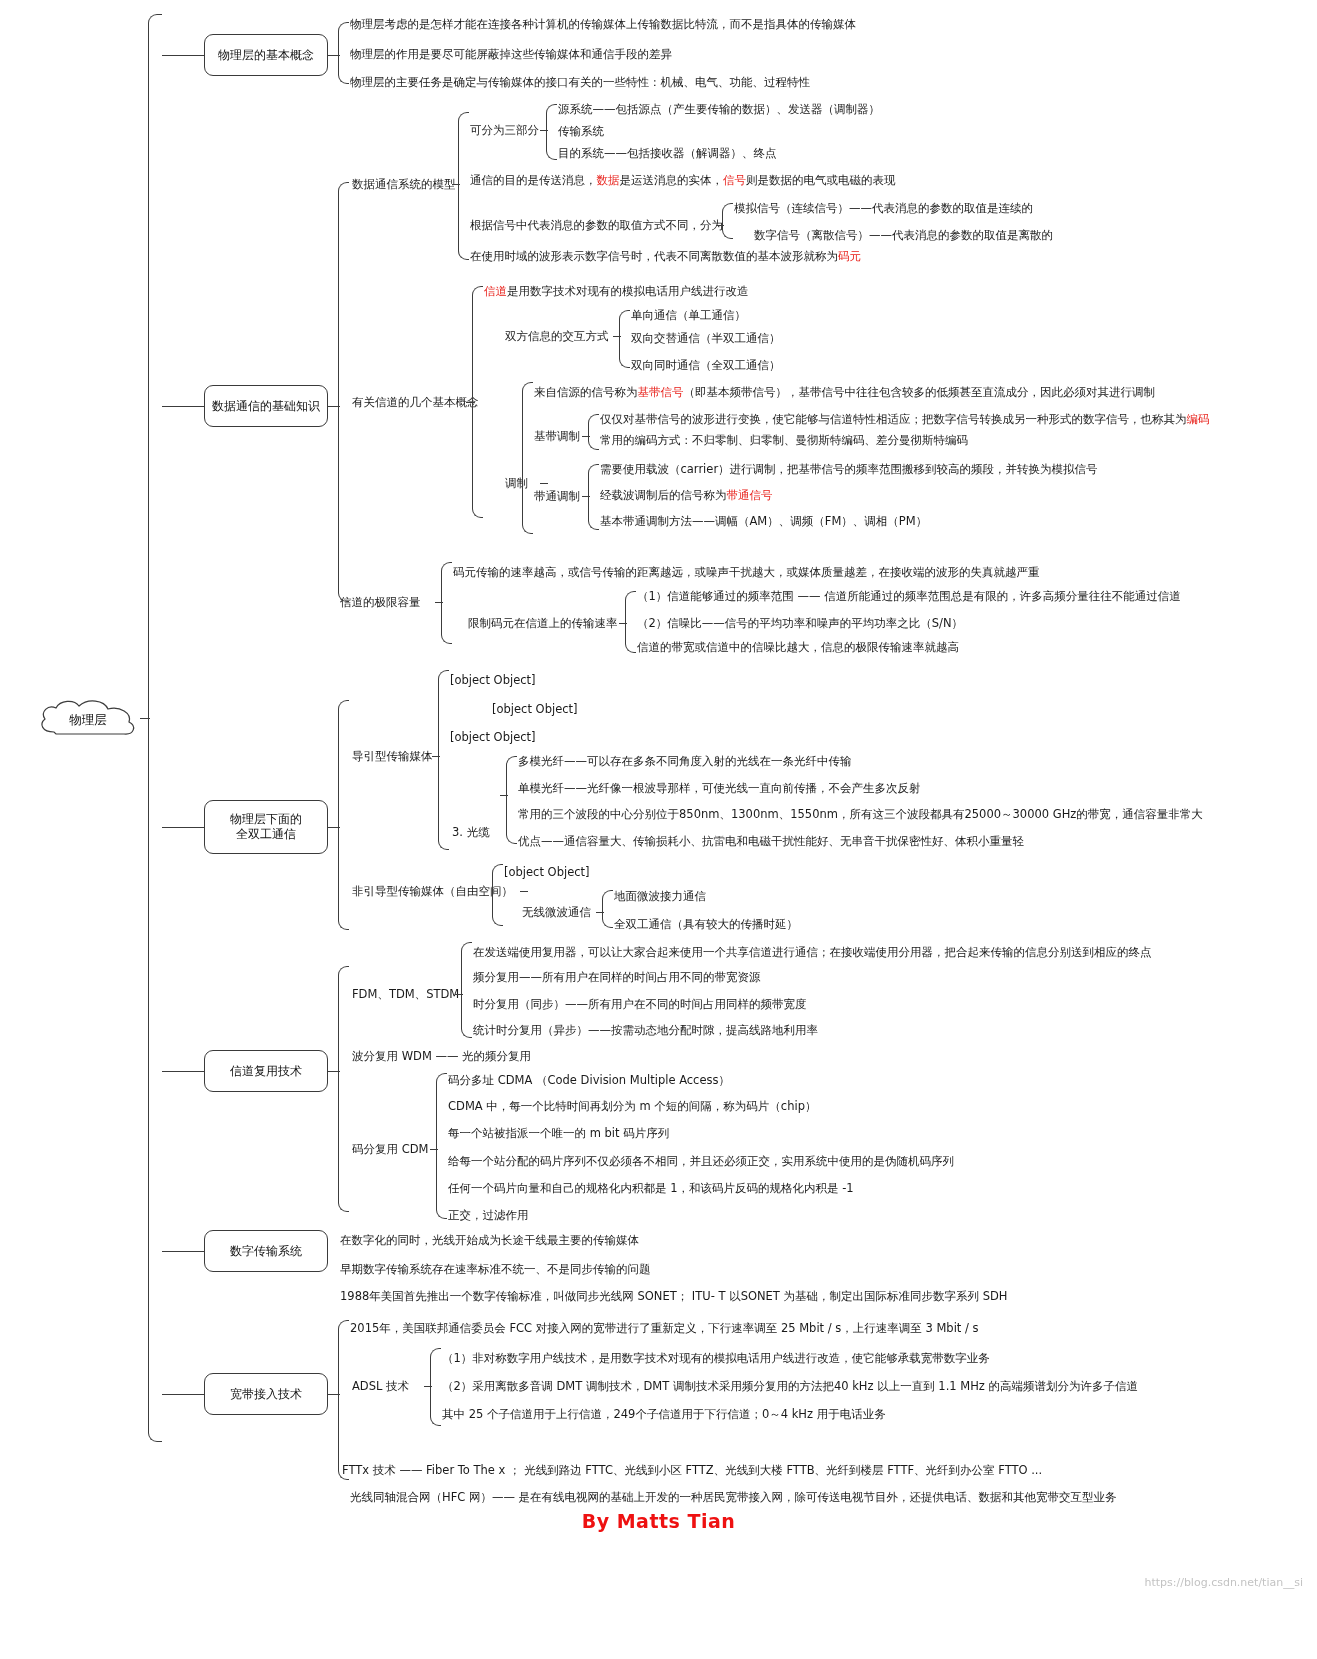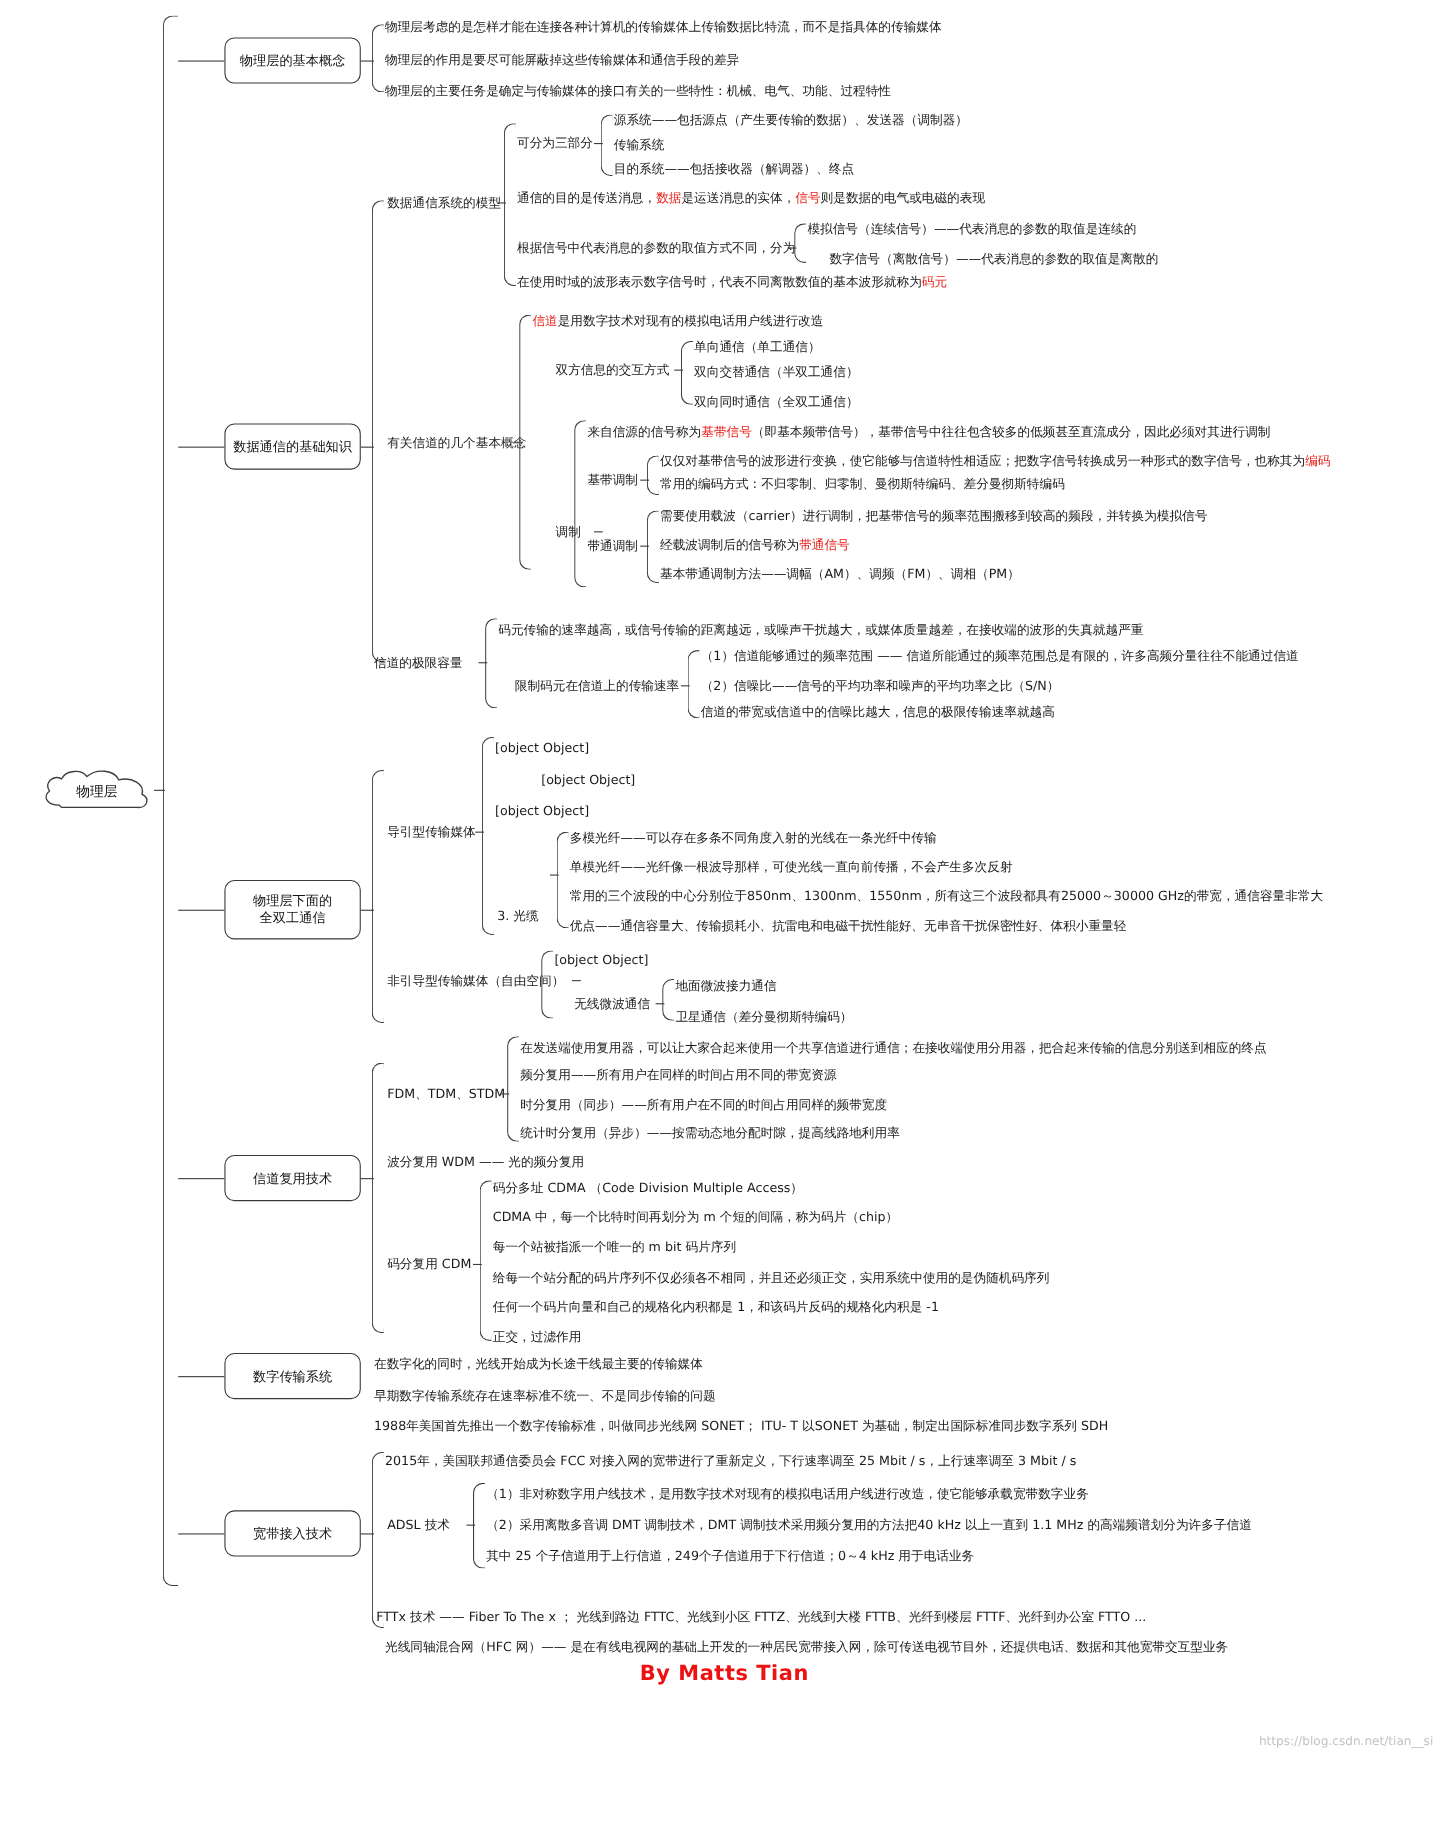--- a/index.html
+++ b/index.html
@@ -224,21 +224,21 @@
 
 <div class="leaf" style="left:352px; top:885px;">非引导型传输媒体（自由空间）</div>
 <div class="stub" style="left:520px; top:891px; width:8px;"></div>
 <div class="brace" style="left:492px; top:864px; height:62px;"></div>
 <div class="leaf" style="left:504px; top:866px;">[object Object]</div>
 
 <div class="leaf" style="left:522px; top:906px;">无线微波通信</div>
 <div class="stub" style="left:596px; top:912px; width:8px;"></div>
 <div class="brace" style="left:602px; top:890px; height:38px;"></div>
 <div class="leaf" style="left:614px; top:890px;">地面微波接力通信</div>
-<div class="leaf" style="left:614px; top:918px;">卫星通信（差分曼彻斯特编码）</div>
+<div class="leaf" style="left:614px; top:918px;">全双工通信（具有较大的传播时延）</div>
 
 <div class="nodebox" style="left:204px; top:1050px; width:124px; height:42px;">
   <span>信道复用技术</span>
 </div>
 <div class="stub" style="left:162px; top:1071px; width:42px;"></div>
 <div class="stub" style="left:328px; top:1071px; width:12px;"></div>
 <div class="brace" style="left:338px; top:966px; height:246px;"></div>
 
 <div class="leaf" style="left:352px; top:988px;">FDM、TDM、STDM</div>
 <div class="stub" style="left:455px; top:994px; width:8px;"></div>

